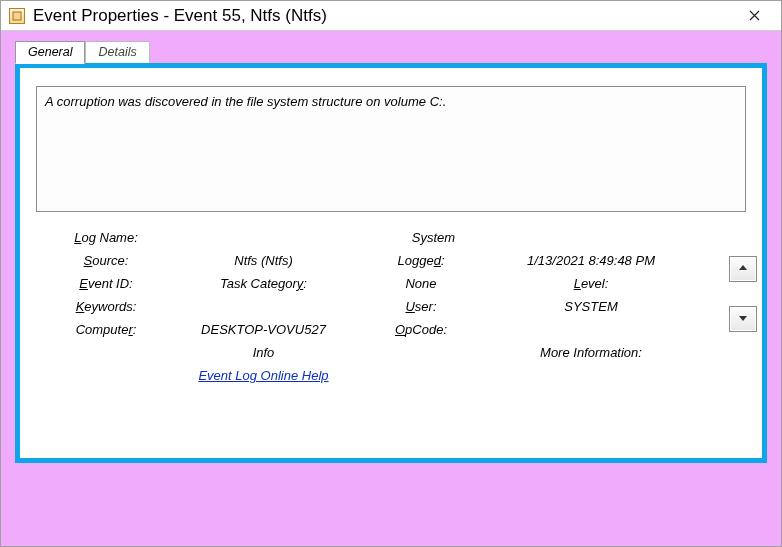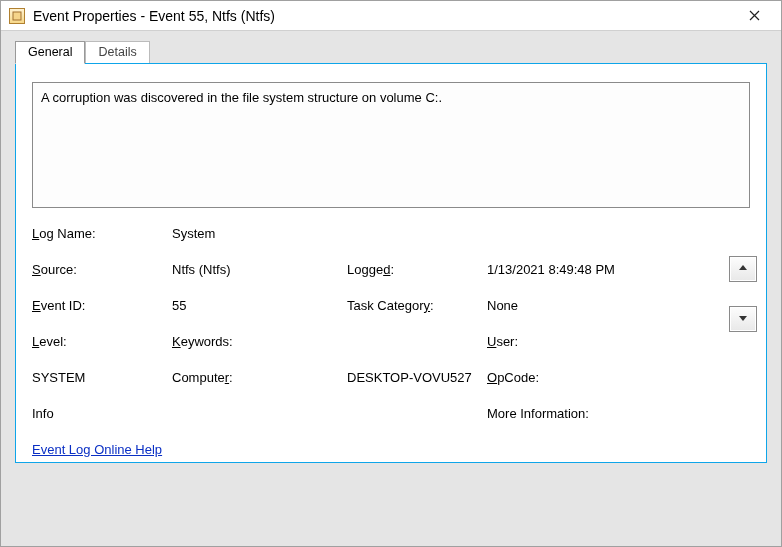--- a/index.html
+++ b/index.html
@@ -30,32 +30,33 @@
   }
   .title-icon {
     width: 16px; height: 16px;
     margin-right: 8px;
     display: inline-flex;
     align-items: center; justify-content: center;
     border: 1px solid #b08030;
     background: linear-gradient(#fff2d0,#f7d88a);
     font-size: 10px;
   }
-  .title-text { flex: 1; font-size: 14px; }
+  .title-text { flex: 1; font-size: 17px; }
   .close-btn {
     width: 38px; height: 26px;
     display: flex; align-items: center; justify-content: center;
     font-size: 14px;
     cursor: pointer;
   }
   .client {
     flex: 1;
     padding: 10px 14px 10px 14px;
-    background: #e5e5e5;
+    background: #f0abfc;
     position: relative;
+    font-style: italic;
   }
   .tabstrip {
     display: flex;
     gap: 0;
     margin-bottom: -1px;
   }
   .tab {
     padding: 3px 12px 4px 12px;
     font-size: 12.5px;
     border: 1px solid #999;
@@ -69,41 +70,42 @@
     position: relative;
     z-index: 2;
   }
   .tab.inactive {
     background: #fff;
     border-color: #bbb;
     color: #444;
     text-align: center;
   }
   .panel {
-    border: 1px solid #0ea5e9;
+    border: 5px solid #0ea5e9;
     background: #fff;
     padding: 18px 16px 16px 16px;
     height: 400px;
     position: relative;
   }
   .desc-box {
     border: 1px solid #8a8a8a;
     background: #fdfdfd;
     padding: 6px 8px;
     height: 126px;
     font-size: 13px;
     line-height: 1.35;
     overflow: hidden;
   }
   .fields {
     margin-top: 18px;
     display: grid;
     grid-template-columns: 140px 175px 140px 200px;
-    row-gap: 21px;
+    row-gap: 8px;
     font-size: 13px;
+    text-align: center;
   }
   .flabel u { text-decoration: underline; }
   .link { color: #0a2fc4; text-decoration: underline; cursor: pointer; margin-top: 24px; }
   .side-btns {
     position: absolute;
     right: 24px;
     top: 225px;
     display: flex;
     flex-direction: column;
     gap: 24px;
@@ -171,21 +173,20 @@
       <div class="fields">
         <div class="flabel"><u>L</u>og Name:</div>
         <div style="grid-column: span 3;">System</div>
 
         <div class="flabel"><u>S</u>ource:</div>
         <div>Ntfs (Ntfs)</div>
         <div class="flabel">Logge<u>d</u>:</div>
         <div>1/13/2021 8:49:48 PM</div>
 
         <div class="flabel"><u>E</u>vent ID:</div>
-        <div>55</div>
         <div class="flabel">Task Categor<u>y</u>:</div>
         <div>None</div>
 
         <div class="flabel"><u>L</u>evel:</div>
         <div class="flabel"><u>K</u>eywords:</div>
         <div></div>
 
         <div class="flabel"><u>U</u>ser:</div>
         <div>SYSTEM</div>
         <div class="flabel">Compute<u>r</u>:</div>

